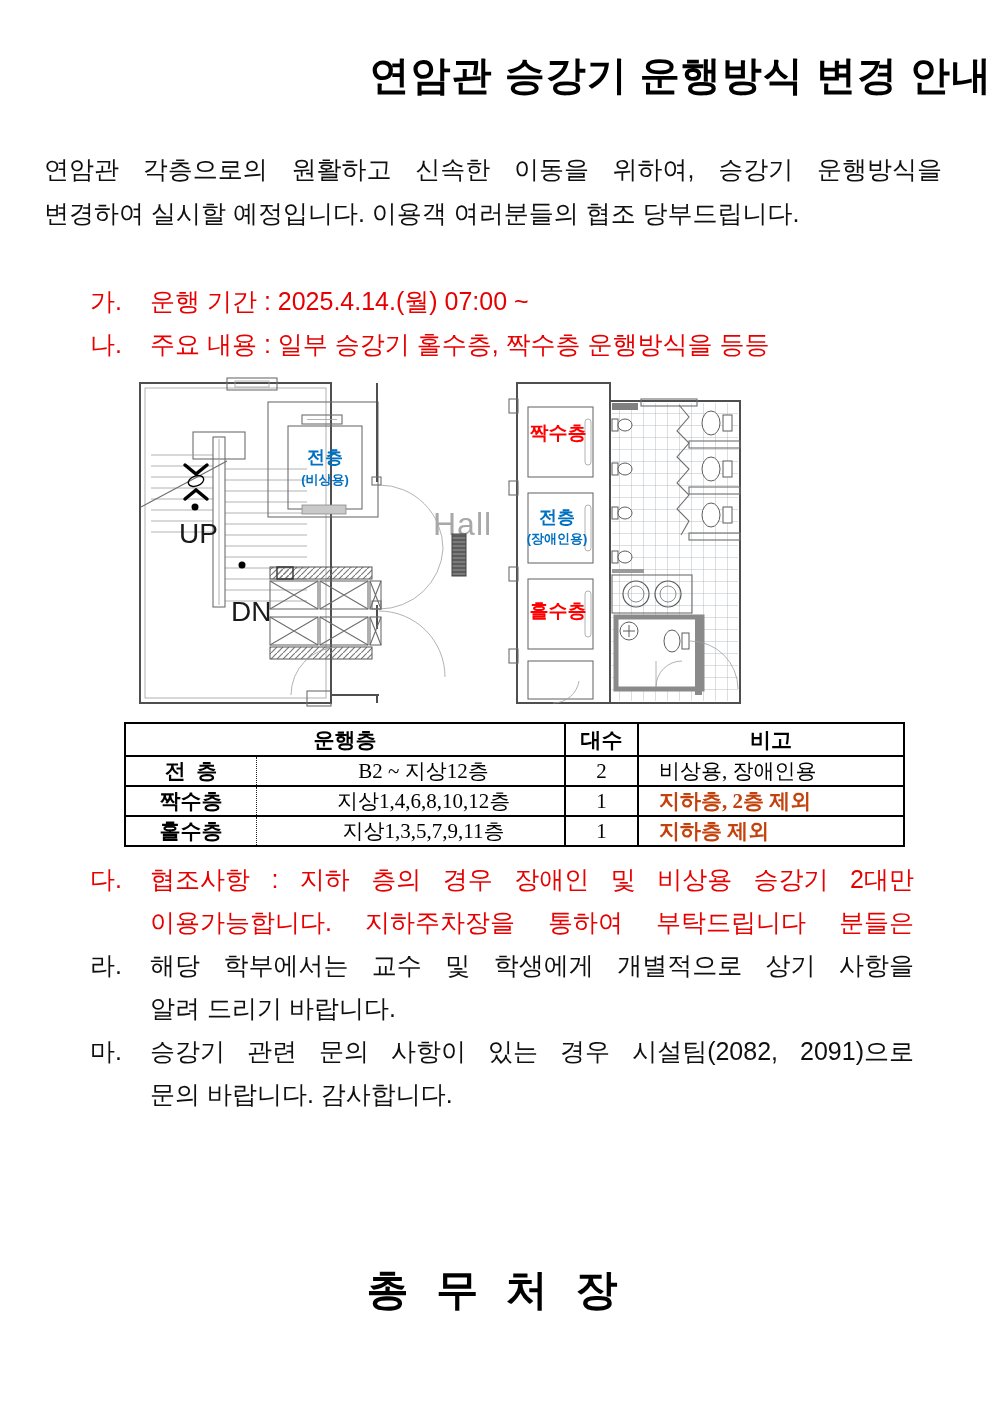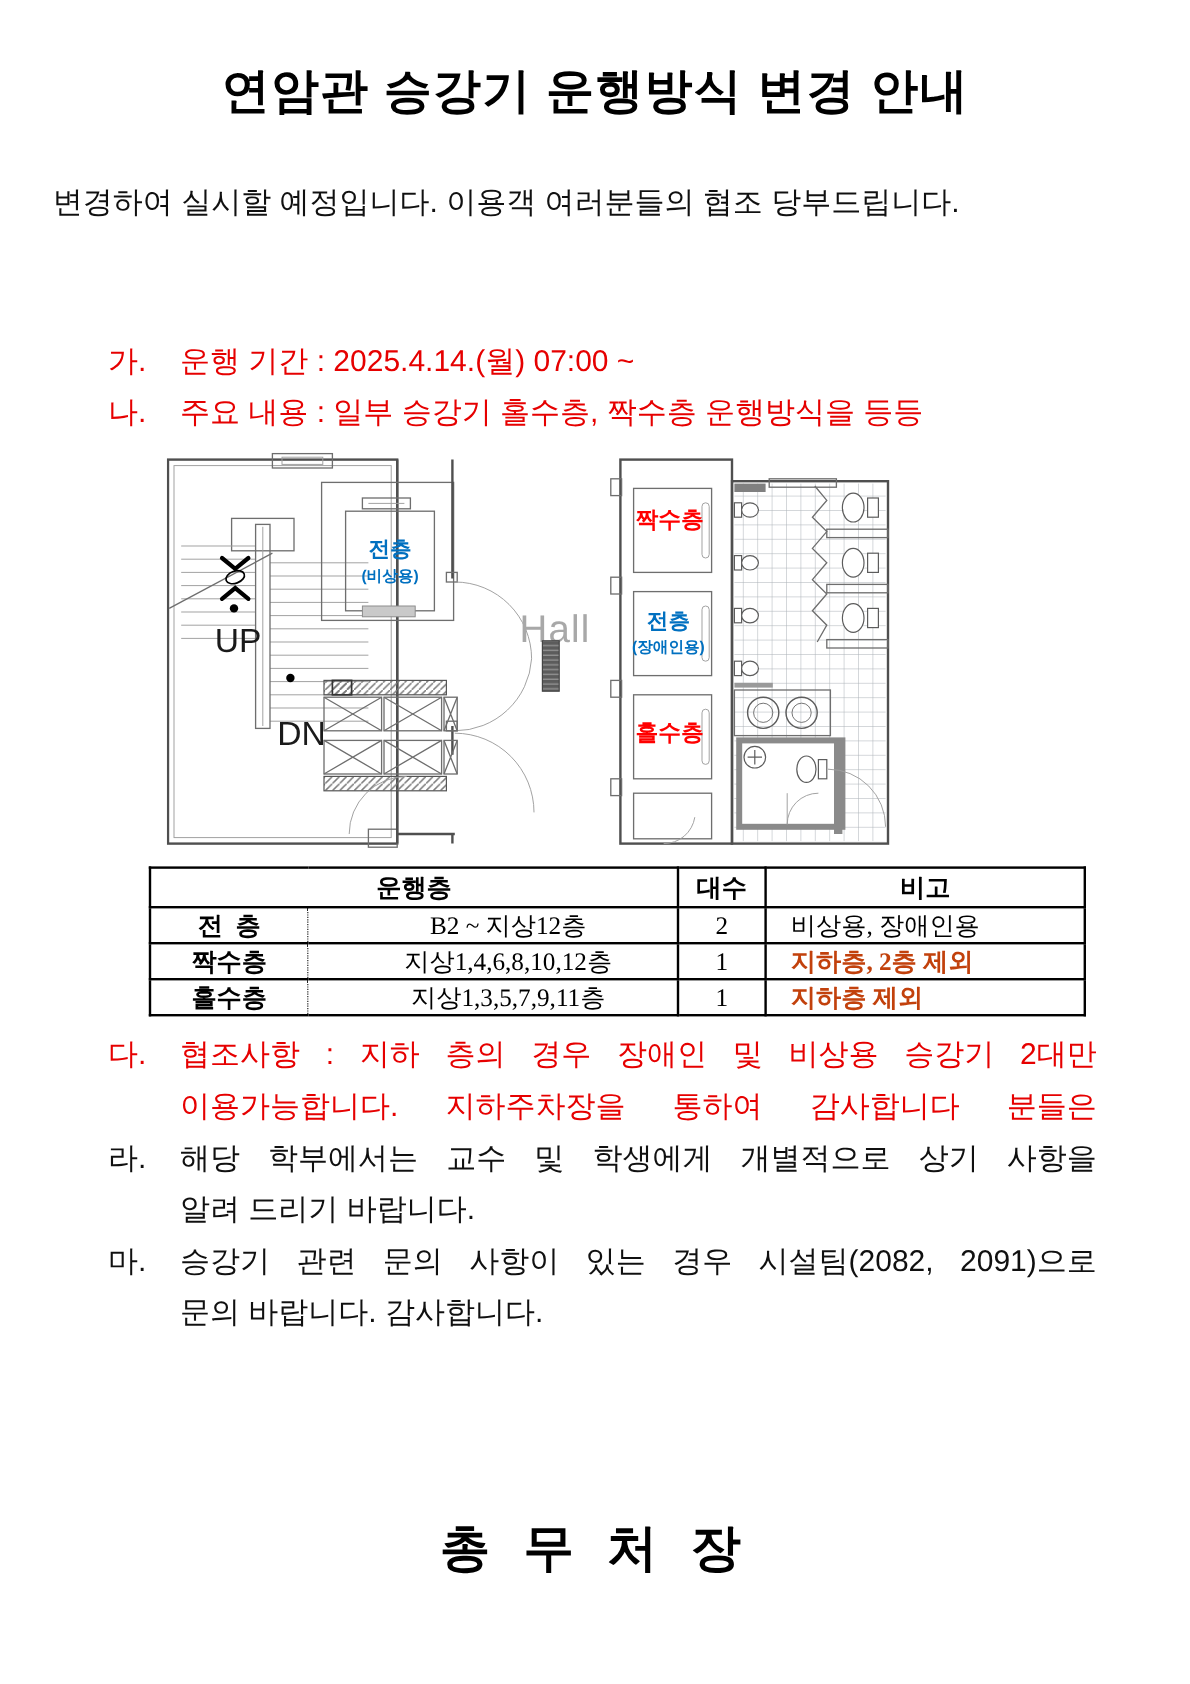--- a/index.html
+++ b/index.html
@@ -1,19 +1,19 @@
 <!DOCTYPE html>
 <html><head>
 <meta charset="utf-8">
 <style>
   html,body{margin:0;padding:0;background:#fff;}
   .page{position:relative;width:992px;height:1403px;background:#fff;overflow:hidden;
         font-family:"Liberation Sans",sans-serif;color:#000;}
 
-  .title{position:absolute;top:48px;left:0;width:992px;text-align:center;
+  .title{position:absolute;top:48px;left:0;width:992px;text-align:right;
          font-size:40px;font-weight:bold;letter-spacing:1px;}
 
   .intro{position:absolute;top:147px;left:44px;width:898px;
          font-size:25px;line-height:44px;color:#101010;}
   .line{white-space:nowrap;}
   .line.stretch{white-space:normal;text-align:justify;text-align-last:justify;}
 
   .list{position:absolute;left:90px;width:824px;font-size:25px;line-height:43px;}
   .list-ab{top:280px;}
   .list-cde{top:858px;}
@@ -53,20 +53,21 @@
              font-size:42px;font-weight:bold;letter-spacing:8px;}
 </style>
 </head>
 <body>
 
 <div class="page">
 
   <div class="title">연암관 승강기 운행방식 변경 안내</div>
 
   <div class="intro">
+    <div class="line stretch">연암관 각층으로의 원활하고 신속한 이동을 위하여, 승강기 운행방식을</div>
     <div class="line">변경하여 실시할 예정입니다. 이용객 여러분들의 협조 당부드립니다.</div>
   </div>
 
   <div class="list list-ab">
     <div class="item red">
       <div class="lbl">가.</div>
       <div class="cnt">
           <div class="line">운행 기간 : 2025.4.14.(월) 07:00 ~</div>
         </div>
     </div>
@@ -285,21 +286,21 @@
       <td class="c4 note-red">지하층 제외</td>
     </tr>
   </tbody>
     </table>
 
   <div class="list list-cde">
     <div class="item red">
       <div class="lbl">다.</div>
       <div class="cnt">
         <div class="line stretch">협조사항 : 지하 층의 경우 장애인 및 비상용 승강기 2대만</div>
-        <div class="line stretch">이용가능합니다. 지하주차장을 통하여 감사합니다 분들은</div>
+        <div class="line stretch">이용가능합니다. 지하주차장을 통하여 부탁드립니다 분들은</div>
       </div>
     </div>
     <div class="item blk">
       <div class="lbl">라.</div>
       <div class="cnt">
         <div class="line stretch">해당 학부에서는 교수 및 학생에게 개별적으로 상기 사항을</div>
         <div class="line">알려 드리기 바랍니다.</div>
       </div>
     </div>
     <div class="item blk">

